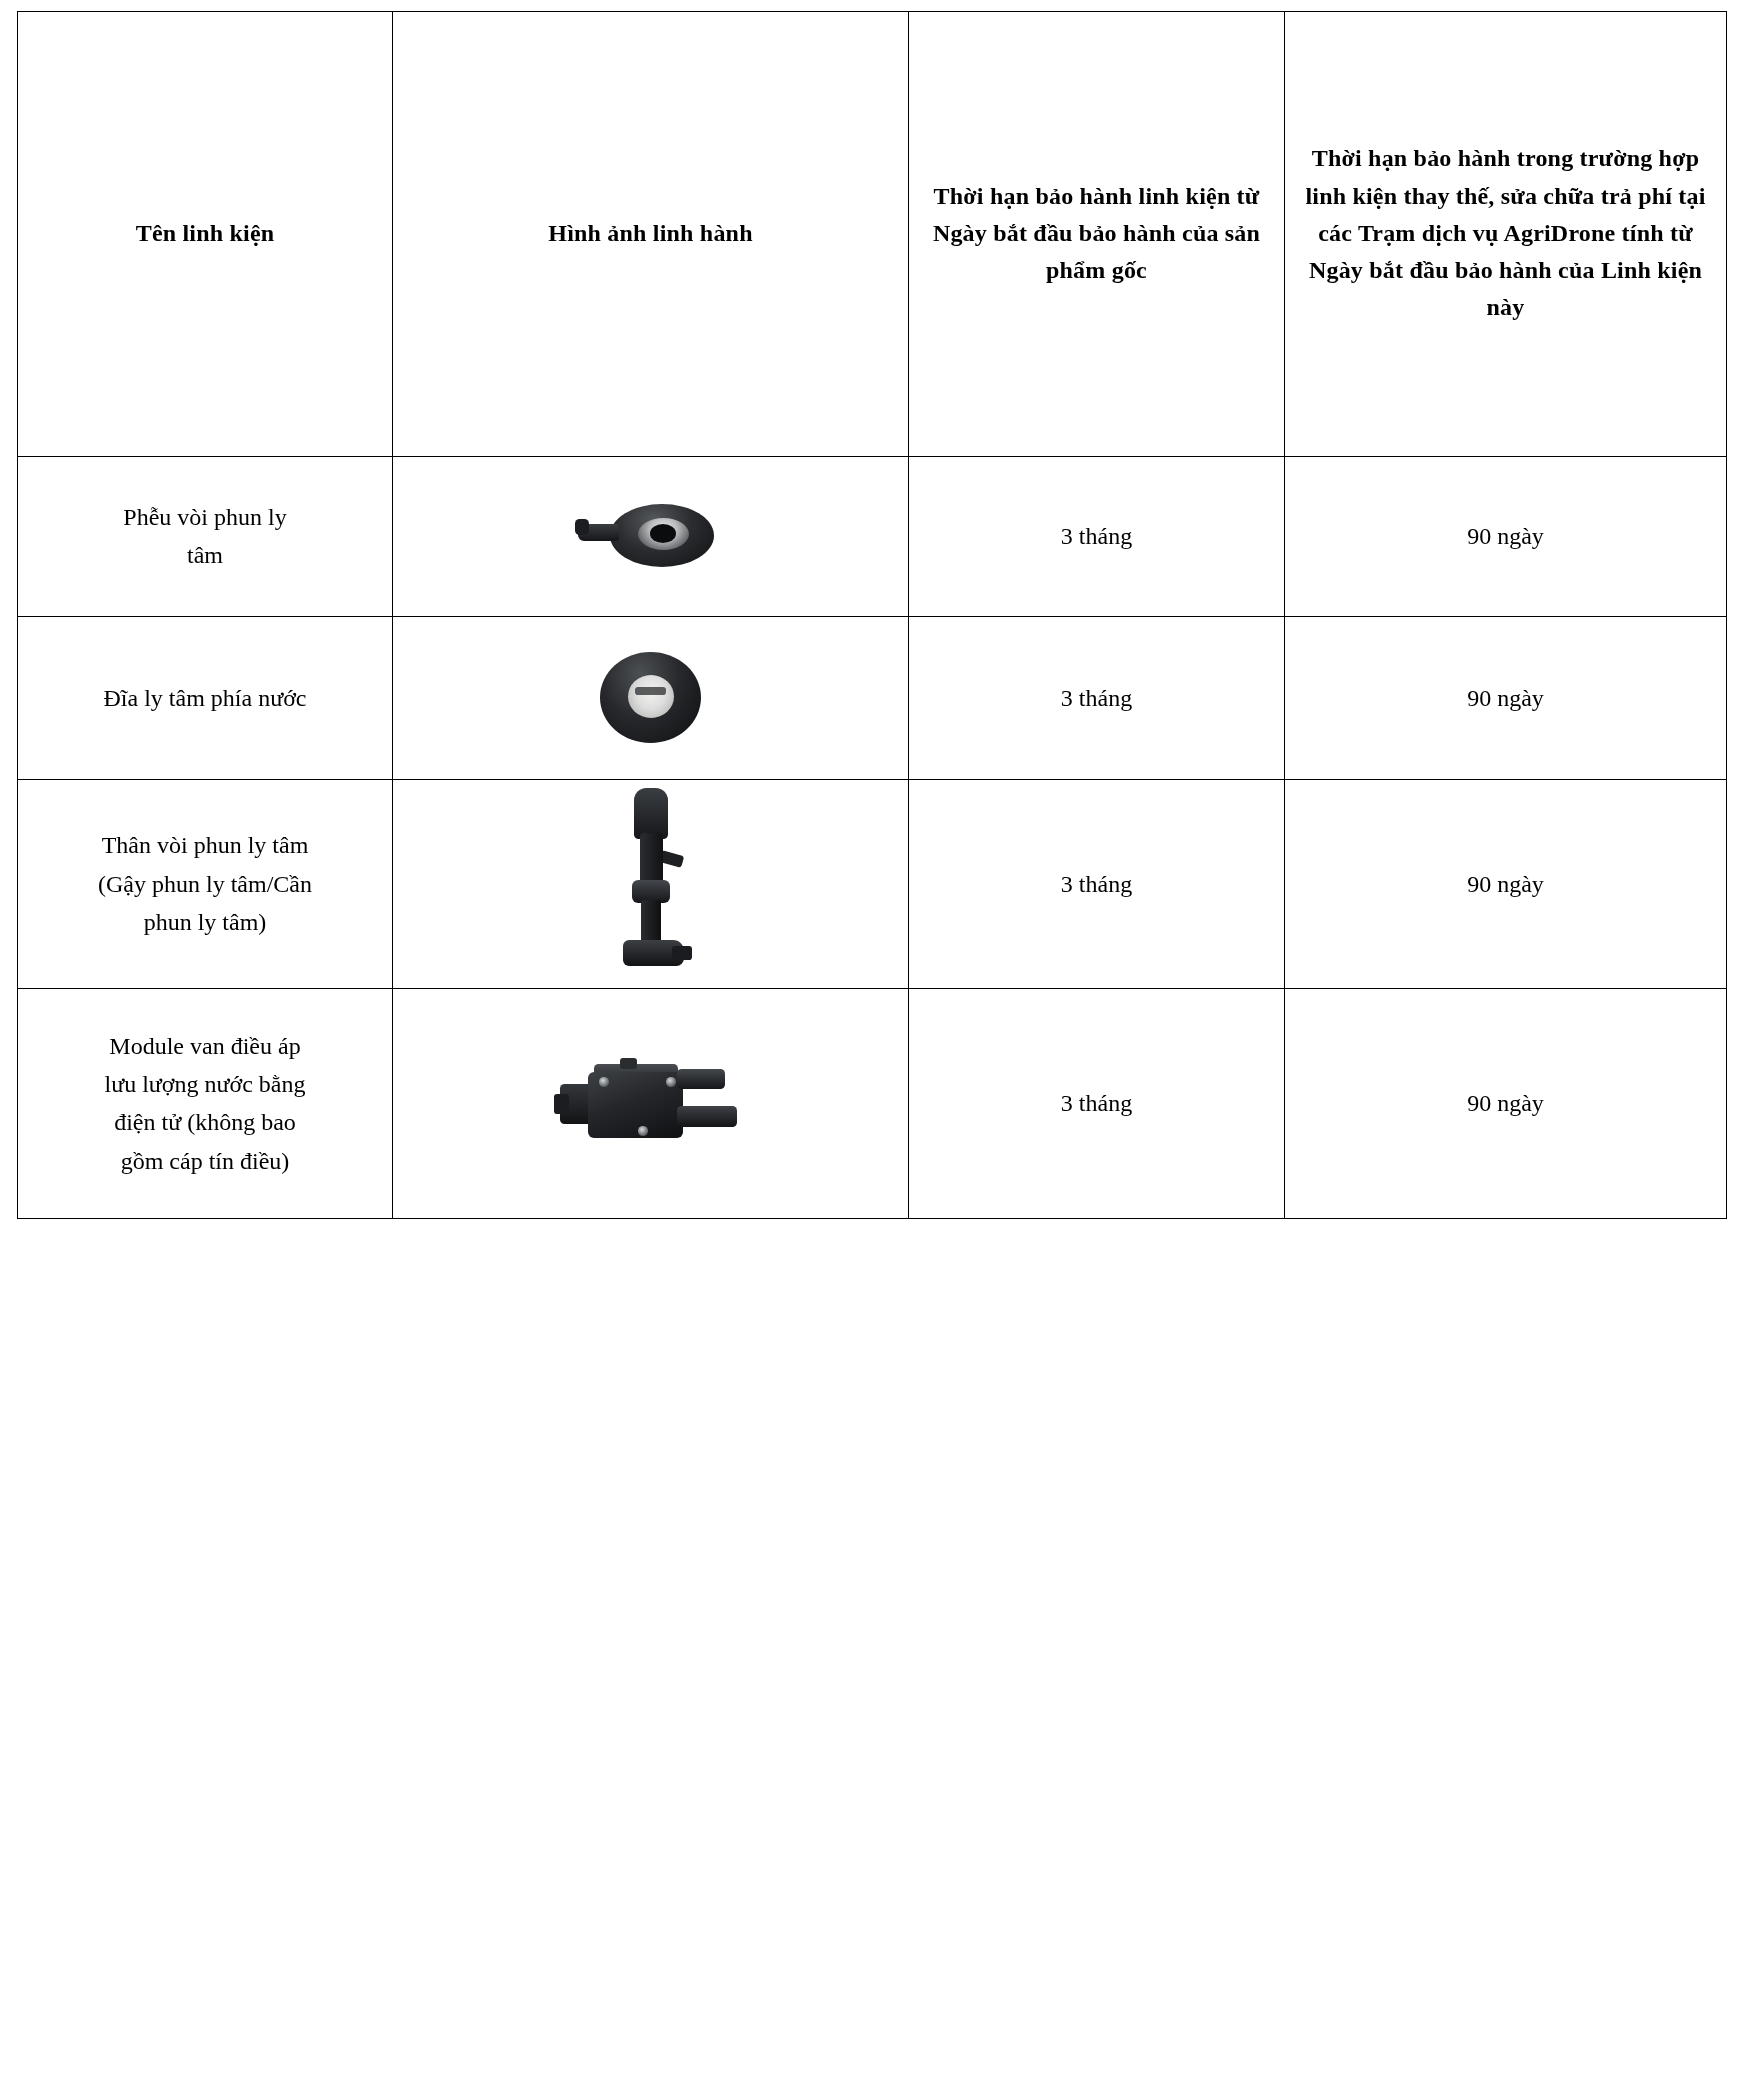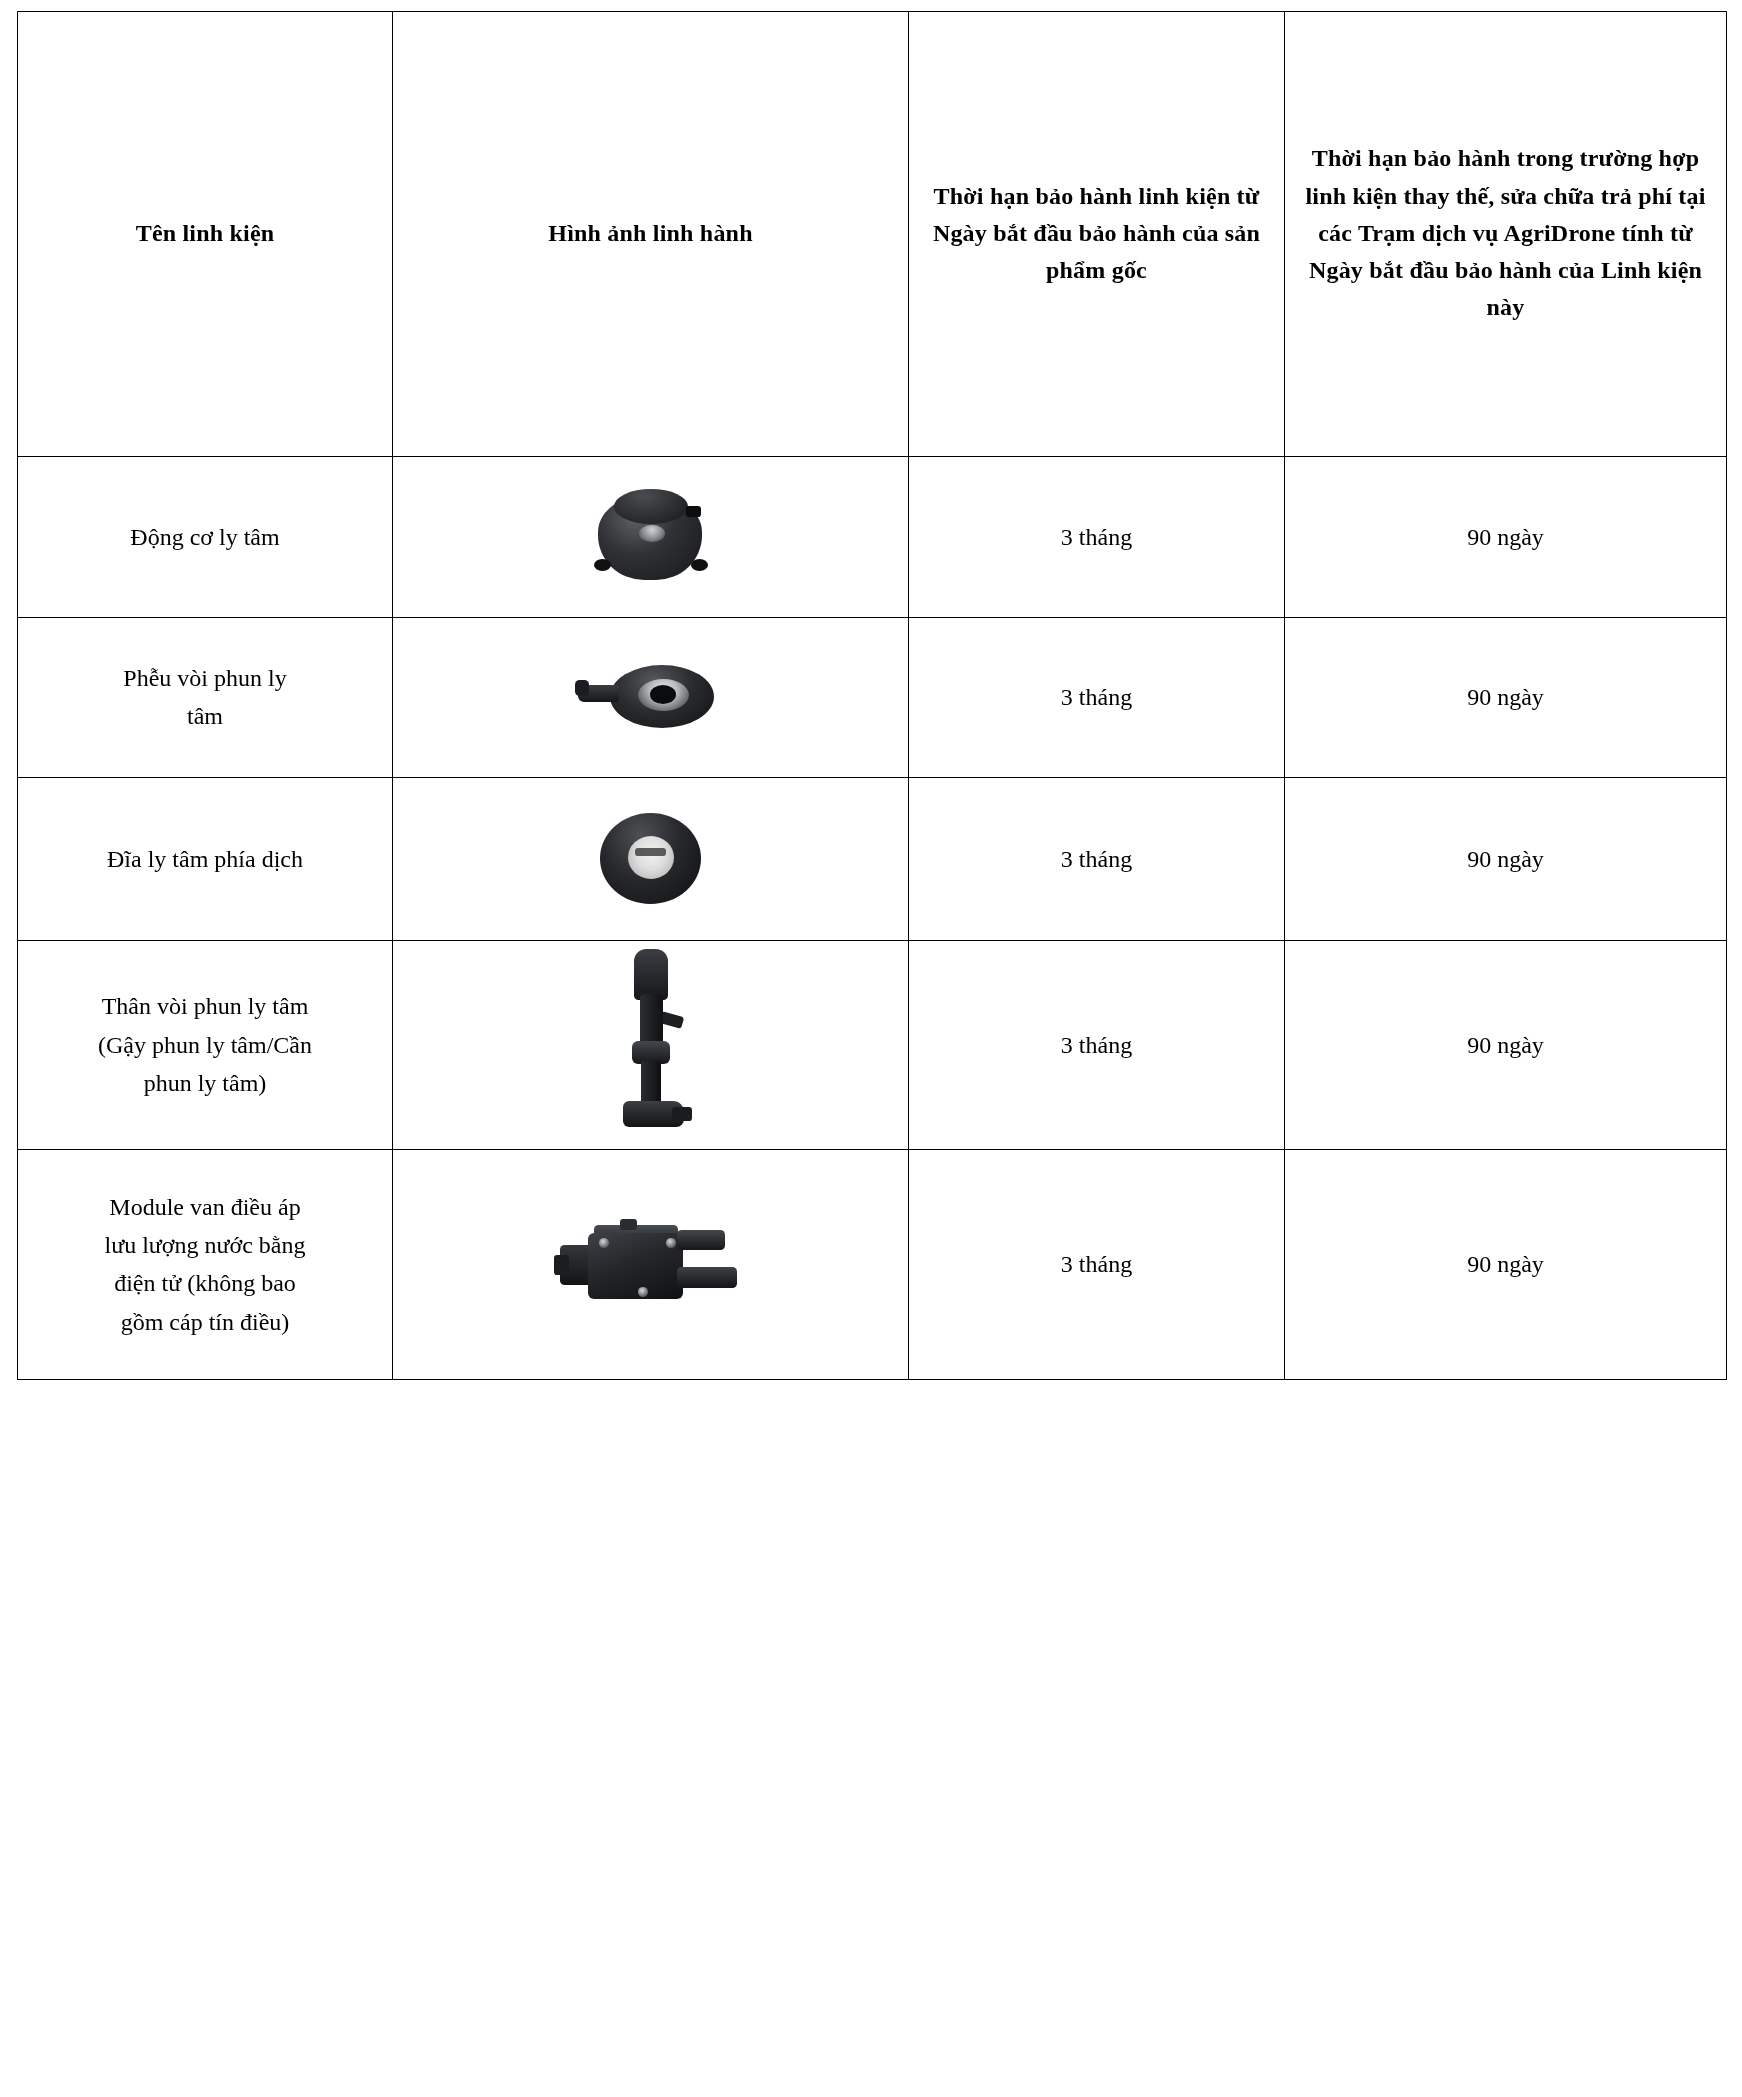--- a/index.html
+++ b/index.html
@@ -299,39 +299,20 @@
     <thead>
       <tr>
         <th class="h-head-tall">Tên linh kiện</th>
         <th class="h-head-tall">Hình ảnh linh hành</th>
         <th class="h-head-tall">Thời hạn bảo hành linh kiện từ Ngày bắt đầu bảo hành của sản phẩm gốc</th>
         <th class="h-head-tall">Thời hạn bảo hành trong trường hợp linh kiện thay thế, sửa chữa trả phí tại các Trạm dịch vụ AgriDrone tính từ Ngày bắt đầu bảo hành của Linh kiện này</th>
       </tr>
     </thead>
     <tbody>
 
-      <tr style="height:161px">
-        <td class="name">
-          <span class="nm">Động cơ ly tâm</span>
-        </td>
-        <td class="img">
-          <div class="partwrap">
-            <div class="part p-motor">
-              <div class="body"></div>
-              <div class="top"></div>
-              <div class="notch"></div>
-              <div class="hub"></div>
-              <div class="lugA"></div>
-              <div class="lugB"></div>
-            </div>
-          </div>
-        </td>
-        <td class="dur">3 tháng</td>
-        <td class="dur">90 ngày</td>
-      </tr>
 
       <tr style="height:160px">
         <td class="name">
           <span class="nm">Phễu vòi phun ly</span>
           <span class="nm">tâm</span>
         </td>
         <td class="img">
           <div class="partwrap">
             <div class="part p-funnel">
               <div class="disc"></div>
@@ -342,21 +323,21 @@
             </div>
           </div>
         </td>
         <td class="dur">3 tháng</td>
         <td class="dur">90 ngày</td>
       </tr>
 
 
       <tr style="height:163px">
         <td class="name">
-          <span class="nm">Đĩa ly tâm phía dịch</span>
+          <span class="nm">Đĩa ly tâm phía nước</span>
         </td>
         <td class="img">
           <div class="partwrap">
             <div class="part p-torus">
               <div class="outer"></div>
               <div class="inner"></div>
               <div class="mark"></div>
             </div>
           </div>
         </td>

